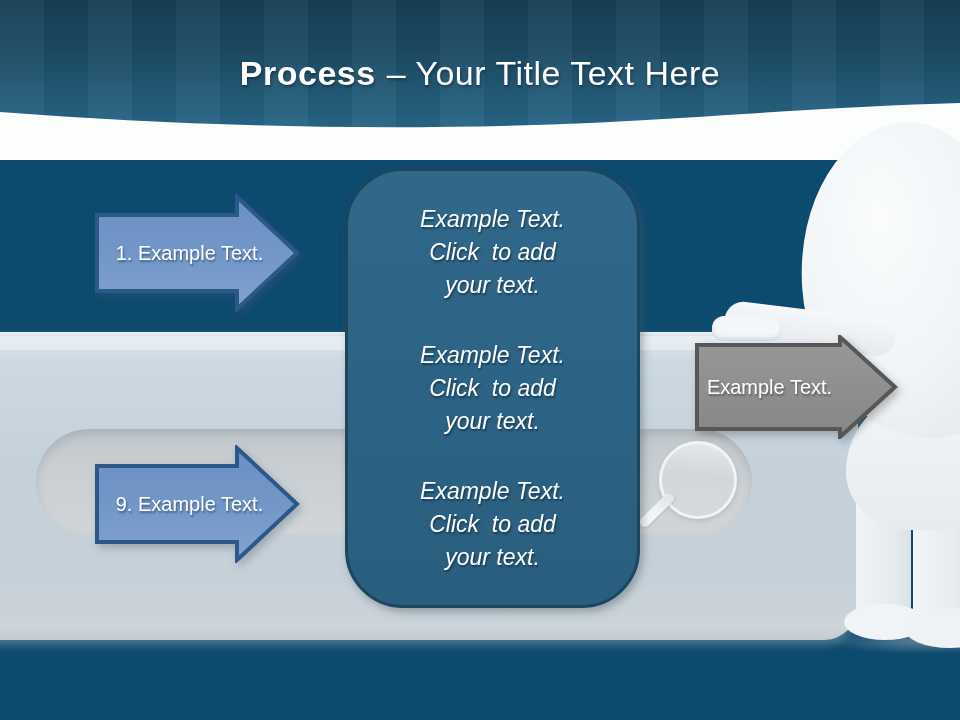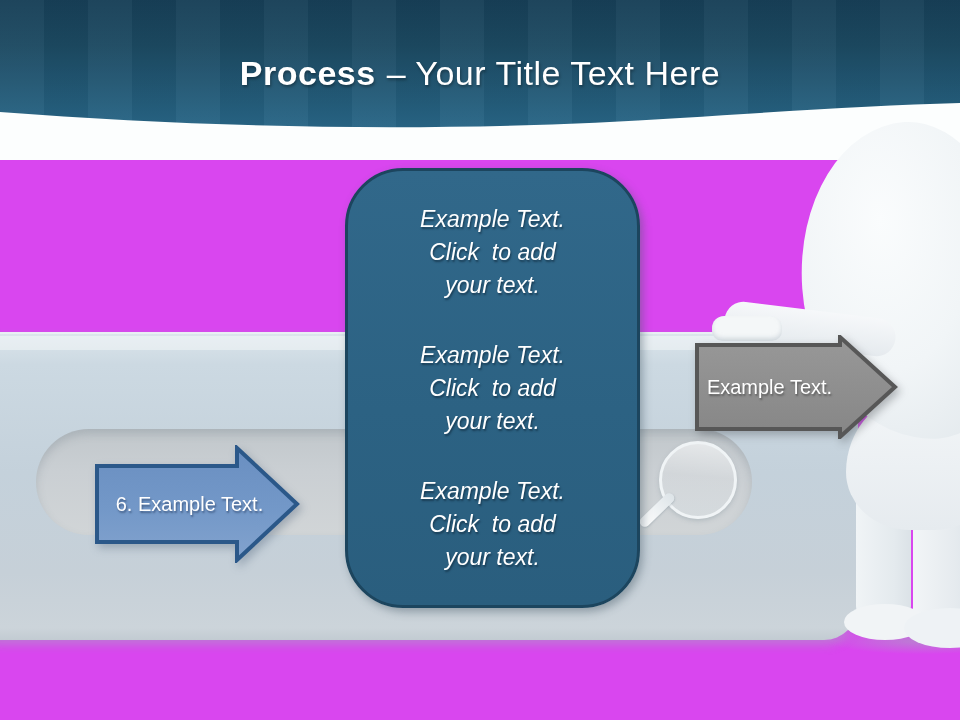--- a/index.html
+++ b/index.html
@@ -1,18 +1,18 @@
 <!DOCTYPE html>
 <html><head>
 <meta charset="utf-8">
 <style>
   html,body{margin:0;padding:0;background:#222;}
   .slide{
     position:relative;width:960px;height:720px;overflow:hidden;
-    background:#d946ef;
+    background:#0c4a6e;
     font-family:"Liberation Sans",sans-serif;
   }
   
   .header{
     position:absolute;left:0;top:0;width:960px;height:160px;
     background:linear-gradient(180deg,#173f57 0%,#1c4961 28%,#25607f 70%,#2e7095 100%);
   }
   .header .stripes{
     position:absolute;inset:0;
     background:repeating-linear-gradient(90deg,rgba(255,255,255,.03) 0 44px,rgba(0,0,0,.03) 44px 88px);
@@ -168,27 +168,33 @@
       <span class="fg-shadow"></span>
       <span class="fg-foot-l"></span>
       <span class="fg-foot-r"></span>
       <span class="fg-torso"></span>
       <span class="fg-head"></span>
       <span class="fg-arm"></span>
       <span class="fg-hand"></span>
     </div>
   </div>
 
+  <div class="step step1">
+    <svg width="205" height="118" viewBox="0 0 205 118">
+      <polygon points="2,21 142,21 142,3 202,59 142,115 142,97 2,97" fill="url(#blueGrad)" stroke="#2b5889" stroke-width="4"></polygon>
+    </svg>
+    <span class="step-label">1. Example Text.</span>
+  </div>
 
 
   <div class="step step3">
     <svg width="205" height="118" viewBox="0 0 205 118">
       <polygon points="2,21 142,21 142,3 202,59 142,115 142,97 2,97" fill="url(#blueGrad)" stroke="#2b5889" stroke-width="4"></polygon>
     </svg>
-    <span class="step-label">6. Example Text.</span>
+    <span class="step-label">9. Example Text.</span>
   </div>
 
   <div class="center-box">
     <div class="cb-block">Example Text.
 Click  to add
 your text.</div>
     <div class="cb-block">Example Text.
 Click  to add
 your text.</div>
     <div class="cb-block">Example Text.

